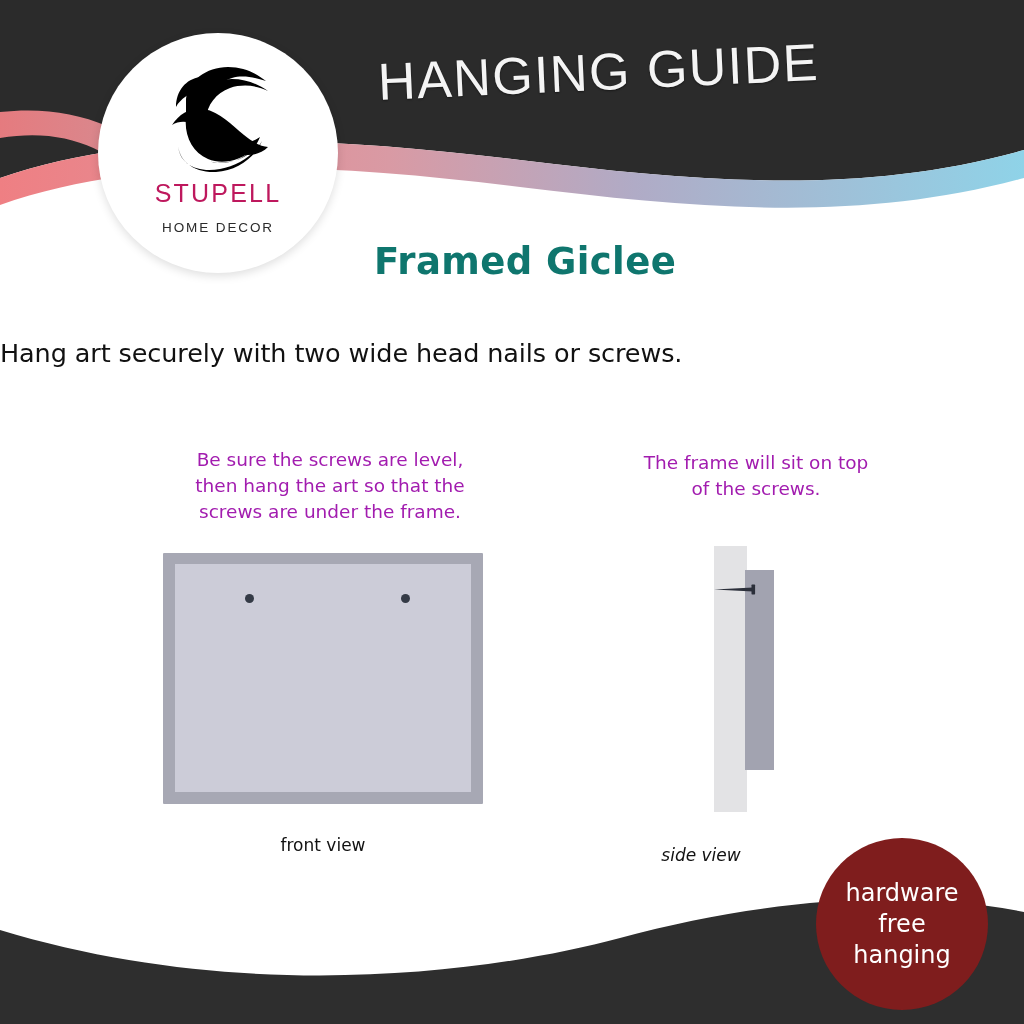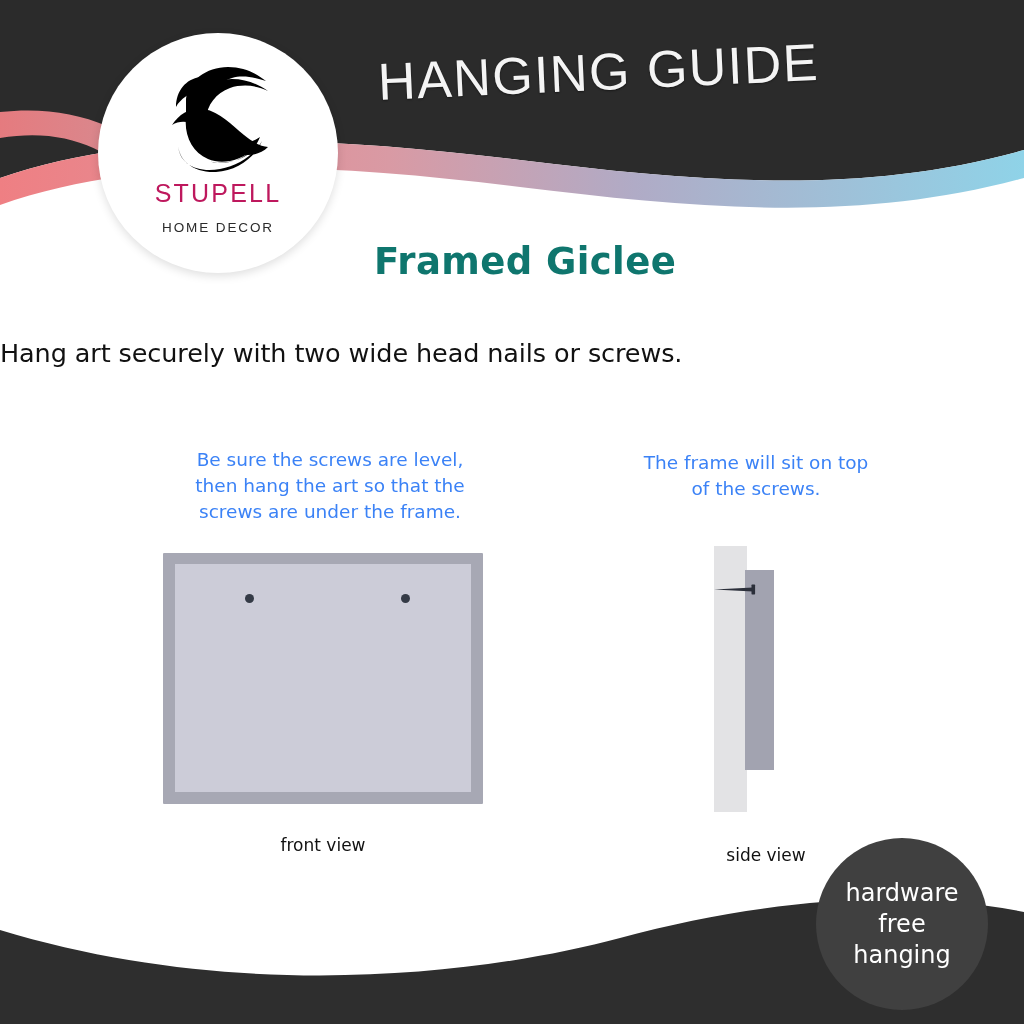--- a/index.html
+++ b/index.html
@@ -104,21 +104,21 @@
     font-family: "DejaVu Sans", sans-serif;
     font-weight: 400;
     letter-spacing: -0.1px;
   }
 
   
   .caption {
     position: absolute;
     font-size: 18.5px;
     line-height: 26px;
-    color: #3b82f6;
+    color: #a21caf;
     font-family: "DejaVu Sans", sans-serif;
     font-weight: 400;
     text-align: center;
   }
   .caption-left  { left: 150px; top: 447px; width: 360px; }
   .caption-right { left: 596px; top: 450px; width: 320px; }
 
   
   .front-view {
     position: absolute;
@@ -182,31 +182,31 @@
   
   .view-label {
     position: absolute;
     font-size: 17px;
     color: #111111;
     font-family: "DejaVu Sans", sans-serif;
     font-weight: 400;
     text-align: center;
   }
   .label-front { left: 203px; top: 835px; width: 240px; }
-  .label-side  { left: 681px; top: 845px; width: 170px; }
+  .label-side  { left: 616px; top: 845px; width: 170px; font-style: italic; }
 
   
   .hw-badge {
     position: absolute;
     left: 816px;
     top: 838px;
     width: 172px;
     height: 172px;
     border-radius: 50%;
-    background: #404040;
+    background: #7f1d1d;
     display: flex;
     flex-direction: column;
     align-items: center;
     justify-content: center;
     color: #ffffff;
     font-family: "DejaVu Sans", sans-serif;
     font-size: 24px;
     line-height: 31px;
     font-weight: 400;
     text-align: center;

